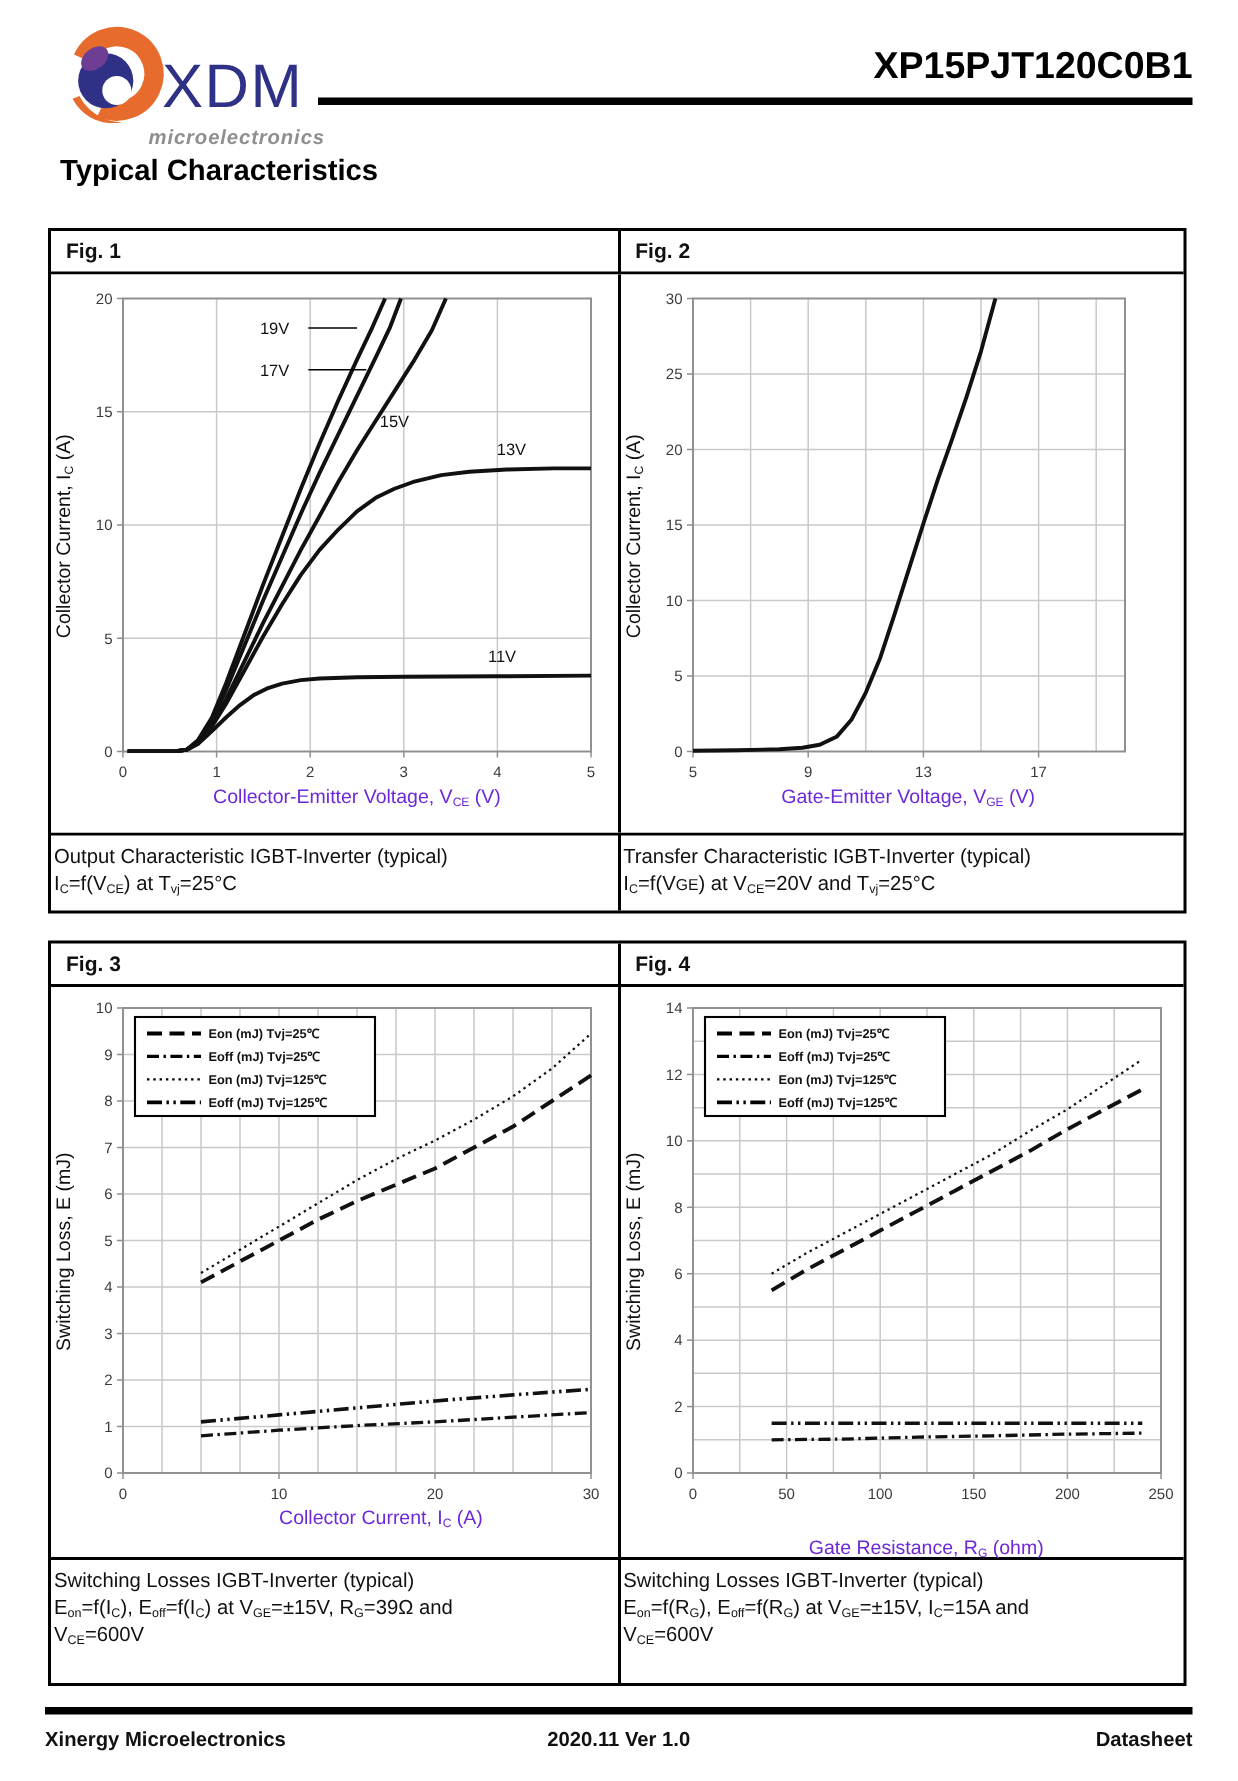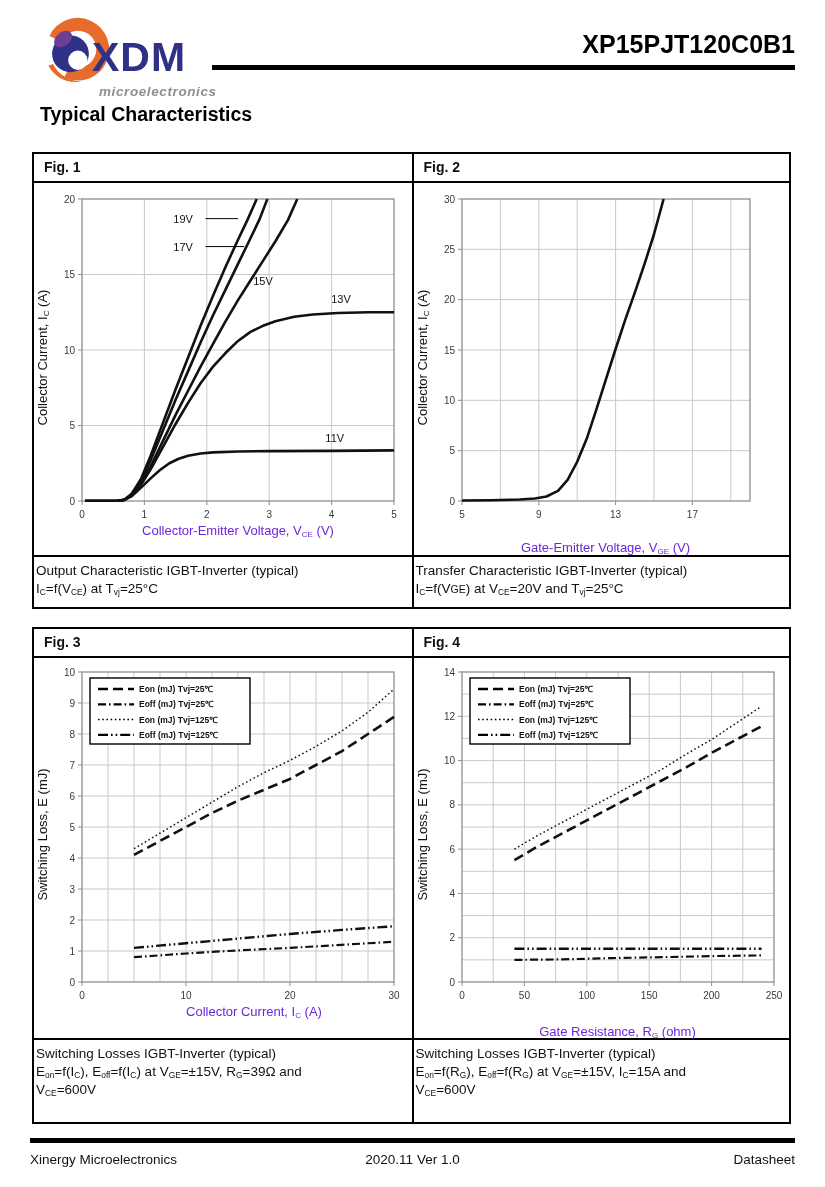--- a/index.html
+++ b/index.html
@@ -1,20 +1,20 @@
 <!DOCTYPE html>
 <html><head>
 <meta charset="utf-8">
 <style>
   html,body{margin:0;padding:0;background:#fff;}
   .page{position:relative;width:825px;height:1187px;background:#fff;margin:0 auto;overflow:hidden;
         font-family:"Liberation Sans", sans-serif;color:#111;}
   
   .logo-svg{position:absolute;left:30px;top:8px;}
-  .brand{position:absolute;left:92px;top:34px;font-size:41px;font-weight:700;color:var(--navy);letter-spacing:1px;}
+  .brand{position:absolute;left:108px;top:34px;font-size:41px;font-weight:400;color:var(--navy);letter-spacing:1px;}
   .tagline{position:absolute;left:99px;top:84px;font-size:13.5px;font-weight:700;font-style:italic;color:var(--tagline);letter-spacing:.6px;}
   .part-number{position:absolute;right:30px;top:30px;font-size:25px;font-weight:800;color:#000;}
   .head-rule{position:absolute;left:212px;right:30px;top:65px;height:4.5px;background:#000;}
   .page-title{position:absolute;left:40px;top:103px;font-size:19.5px;font-weight:800;color:#000;}
   
   .tbl{position:absolute;left:32px;width:759px;border:2.5px solid #000;display:grid;grid-template-columns:1fr 1fr;background:#fff;box-sizing:border-box;}
   .tbl-top{top:152px;}
   .tbl-bottom{top:627px;}
   .cell-r{border-left:2px solid #000;}
   .fig-head{height:29px;border-bottom:2px solid #000;font-size:14px;font-weight:800;padding:5px 0 0 10px;box-sizing:border-box;}
@@ -24,21 +24,21 @@
   .fig-cap{border-top:2px solid #000;padding:5px 10px 0 2px;font-size:13.5px;line-height:1.32;box-sizing:border-box;}
   .cap-top{height:52px;}
   .cap-bottom{height:84px;}
   sub{font-size:.62em;vertical-align:-0.28em;line-height:0;}
   .sc{font-size:.78em;}
   
   .x-title{position:absolute;text-align:center;font-size:13px;color:#6d28d9;white-space:nowrap;}
   .y-title{position:absolute;font-size:13px;color:#111;white-space:nowrap;transform:rotate(-90deg) translateX(-50%);transform-origin:left center;}
   
   .footer{position:absolute;left:30px;right:30px;top:1138px;border-top:5px solid #000;padding-top:9px;
-          display:flex;justify-content:space-between;align-items:baseline;font-size:13.5px;font-weight:400;}
+          display:flex;justify-content:space-between;align-items:baseline;font-size:13.5px;font-weight:700;}
   .footer .center{position:absolute;left:0;right:0;text-align:center;}
 </style>
 </head>
 <body>
 
 <div class="page" style="--navy: #2f3187; --orange: #e76b2c; --purple: #6e3d94; --tagline: #8f8f8f;">
 
   <svg class="logo-svg" width="92" height="88" viewBox="0 0 100 94">
     <circle cx="52" cy="44" r="27" fill="none" stroke="var(--orange)" stroke-width="14" stroke-dasharray="132 44" pathLength="176" transform="rotate(-155 52 44)"></circle>
     <circle cx="44" cy="49" r="20" fill="var(--navy)"></circle>
@@ -151,21 +151,21 @@
           <text x="41" y="19.5" text-anchor="end" font-size="10" fill="#3a3a3a">30</text>
           <defs>
             <clipPath id="clip1">
               <rect x="47" y="15" width="290" height="304"></rect>
             </clipPath>
           </defs>
           <g clip-path="url(#clip1)">
             <polyline points="48,317.49666666666667 76.8,317.19466666666665 105.6,316.49 120.96000000000001,315.48333333333335 132.48000000000002,313.47 144,307.93333333333334 153.6,296.86 163.2,278.74 172.8,255.58666666666667 182.4,226.39333333333332 192,196.19333333333333 201.6,165.99333333333334 211.2,136.8 220.79999999999998,109.62 230.39999999999998,81.43333333333334 240,51.23333333333335 249.6,16" fill="none" stroke="#111111" stroke-width="2.6" stroke-linecap="butt" stroke-linejoin="round"></polyline>
           </g>
         </svg>
-        <div class="x-title" style="left: 48px; width: 288px; top: 340px; margin-top: 17px;"><span>Gate-Emitter Voltage, V</span><sub>GE</sub><span> (V)</span></div>
+        <div class="x-title" style="left: 48px; width: 288px; top: 340px;"><span>Gate-Emitter Voltage, V</span><sub>GE</sub><span> (V)</span></div>
         <div class="y-title" style="left: 8px; top: 167px;"><span>Collector Current, I</span><sub>C</sub><span> (A)</span></div>
       </div>
 
     <div class="fig-cap cap-top">
       <div><span>Output Characteristic IGBT-Inverter (typical)</span></div>
       <div><span>I</span><sub>C</sub><span>=f(V</span><sub>CE</sub><span>) at T</span><sub>vj</sub><span>=25°C</span></div>
     </div>
     <div class="fig-cap cap-top cell-r">
       <div><span>Transfer Characteristic IGBT-Inverter (typical)</span></div>
       <div><span>I</span><sub>C</sub><span>=f(V</span><span class="sc">GE</span><span>) at V</span><sub>CE</sub><span>=20V and T</span><sub>vj</sub><span>=25°C</span></div>

